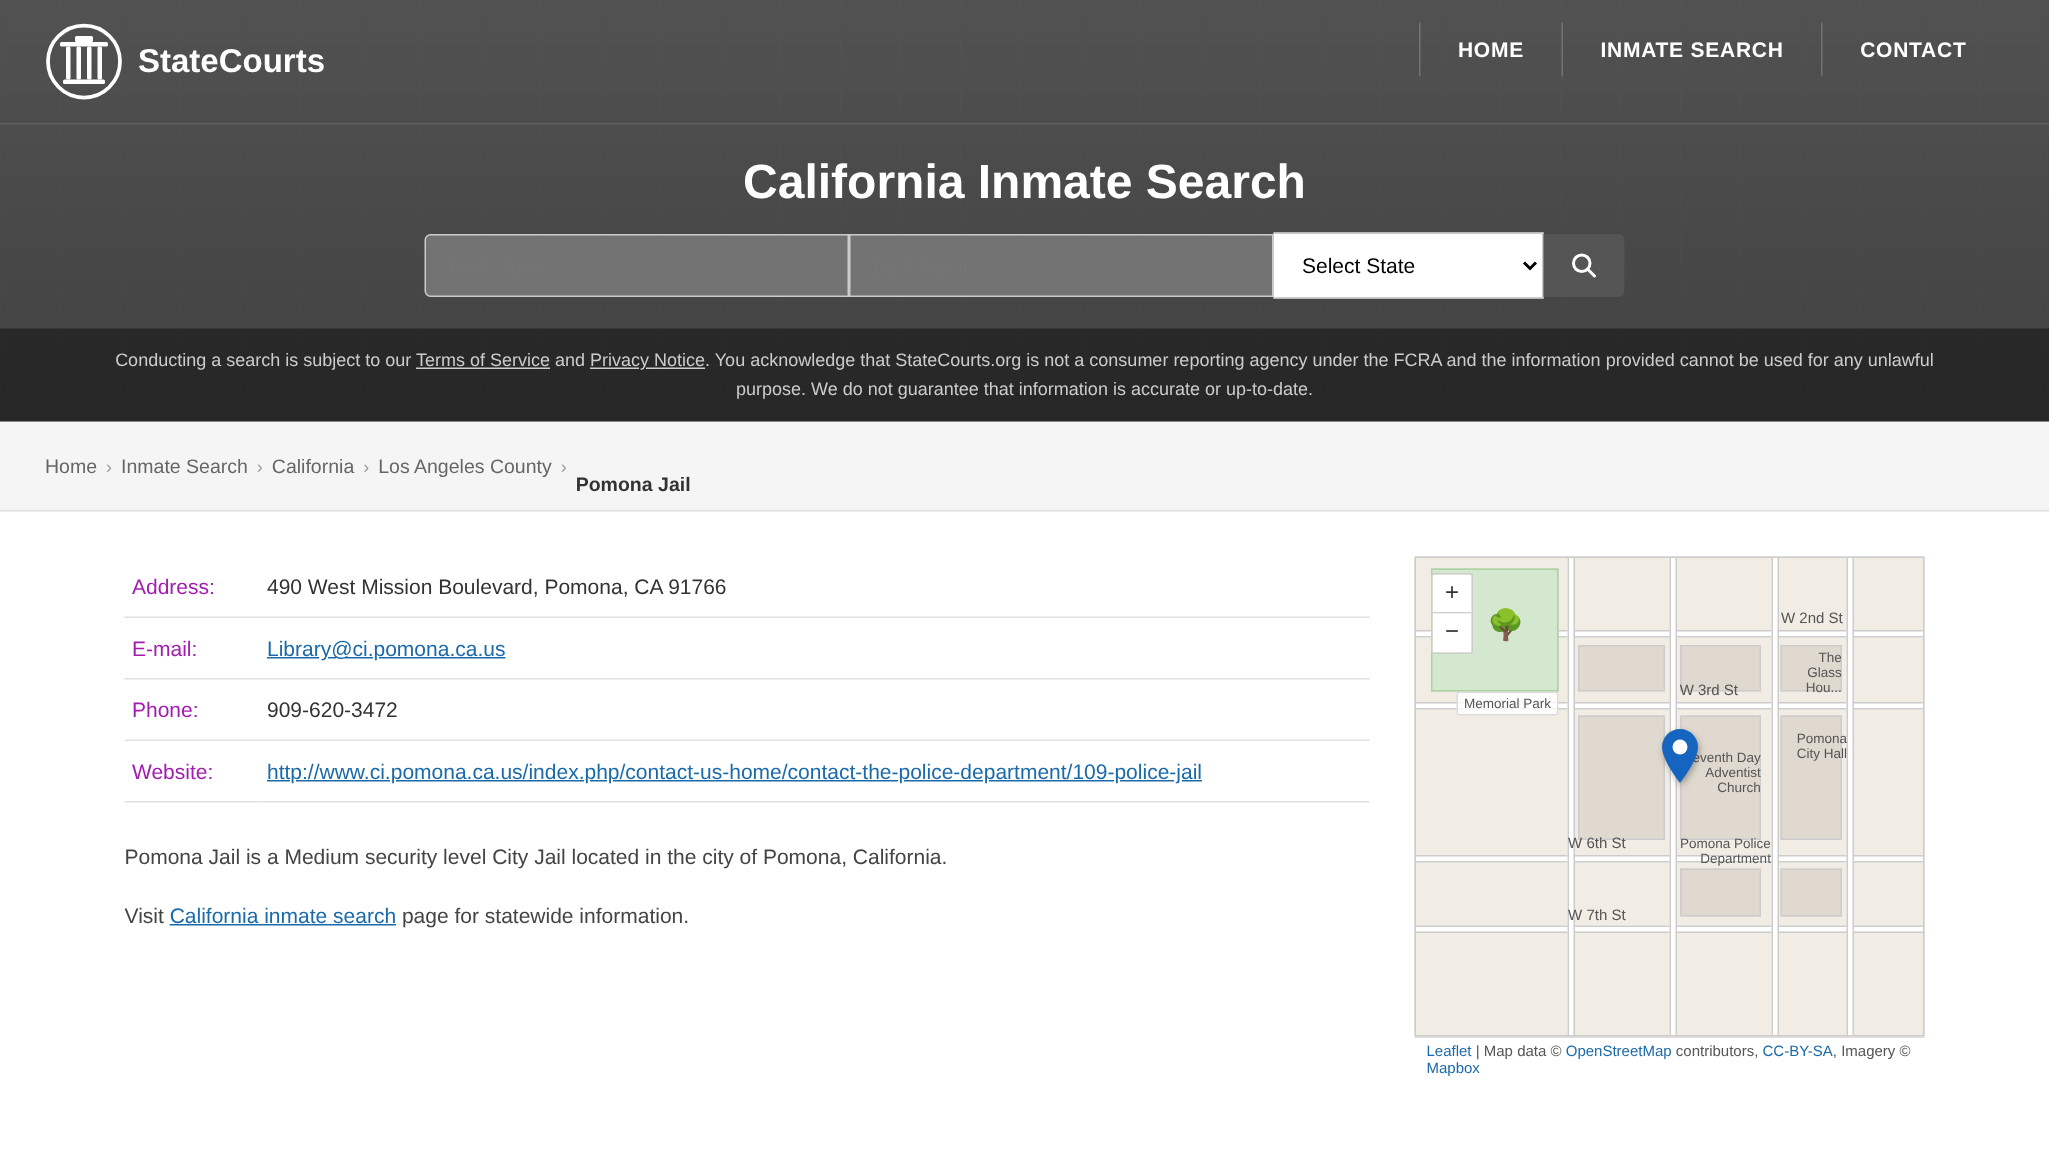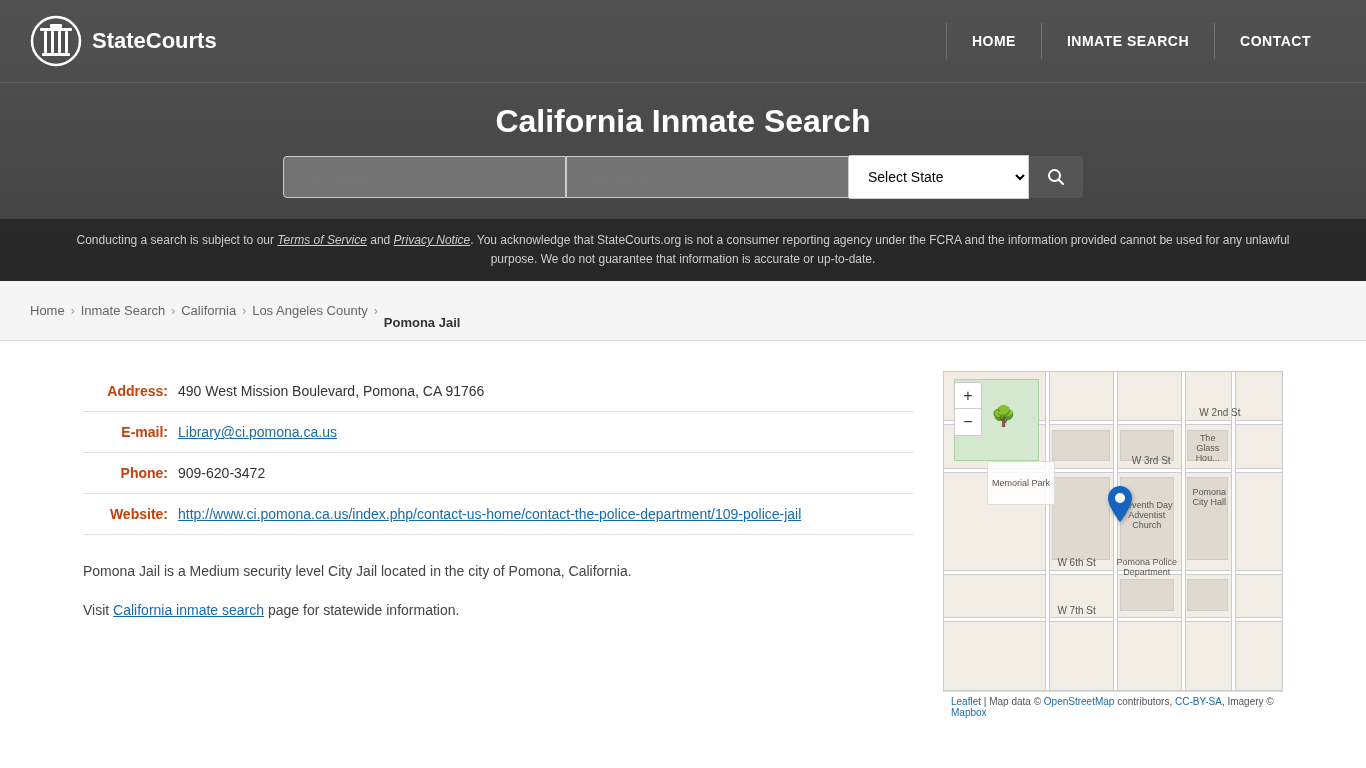--- a/index.html
+++ b/index.html
@@ -18,21 +18,21 @@
       background: linear-gradient(rgba(80,80,80,0.7), rgba(60,60,60,0.8)),
                   repeating-linear-gradient(90deg, rgba(255,255,255,0.03) 0px, rgba(255,255,255,0.03) 1px, transparent 1px, transparent 40px);
       z-index: 0;
     }
     .header-content {
       position: relative;
       z-index: 1;
     }
     .top-nav {
       display: flex;
-      align-items: center;
+      align-items: flex-start;
       padding: 15px 30px;
       border-bottom: 1px solid rgba(255,255,255,0.1);
     }
     .logo-area {
       display: flex;
       align-items: center;
       gap: 10px;
       flex: 1;
     }
     .logo-icon {
@@ -116,21 +116,20 @@
       background: rgba(0,0,0,0.4);
       text-align: center;
       padding: 12px 60px;
       color: #ccc;
       font-size: 12px;
       line-height: 1.6;
     }
     .disclaimer-area a {
       color: #ccc;
       text-decoration: underline;
-      font-style: italic;
     }
 
     
     .breadcrumb-bar {
       background: #f5f5f5;
       border-bottom: 1px solid #ddd;
       padding: 10px 30px;
       display: flex;
       align-items: center;
       gap: 6px;
@@ -176,25 +175,24 @@
       margin-bottom: 25px;
     }
     .info-table tr {
       border-bottom: 1px solid #e0e0e0;
     }
     .info-table td {
       padding: 12px 5px;
       vertical-align: top;
     }
     .info-label {
-      color: #c2410c;
-      font-weight: bold;
+      color: #a21caf;
+      font-weight: normal;
       width: 90px;
       white-space: nowrap;
-      text-align: right;
     }
     .info-value {
       color: #333;
     }
     .info-value a {
       color: #1a6aaa;
       text-decoration: underline;
     }
 
     .description-text {
@@ -289,50 +287,48 @@
       width: 24px;
       height: 36px;
       filter: drop-shadow(1px 2px 2px rgba(0,0,0,0.3));
     }
     
     .map-label {
       position: absolute;
       font-size: 10px;
       color: #555;
       white-space: nowrap;
-      margin-left: 12px;
     }
     .map-attribution {
       font-size: 10px;
       color: #555;
       padding: 4px 8px;
       background: rgba(255,255,255,0.85);
       border-top: 1px solid #ddd;
     }
     .map-attribution a { color: #1a6aaa; text-decoration: none; }
 
     
     .map-park {
       position: absolute;
       top: 28%;
       left: 8%;
       background: rgba(255,255,255,0.8);
-      padding: 16px 4px;
+      padding: 2px 4px;
       font-size: 9px;
       color: #555;
       border: 1px solid #ddd;
       border-radius: 2px;
-      margin-left: 16px;
     }
 
     .map-building-label {
       position: absolute;
       font-size: 9px;
       color: #555;
-      text-align: center;
+      text-align: right;
     }
   </style>
 </head>
 <body>
 
 <div class="header">
   <div class="header-bg"></div>
   <div class="header-content">
 
     <div class="top-nav">

